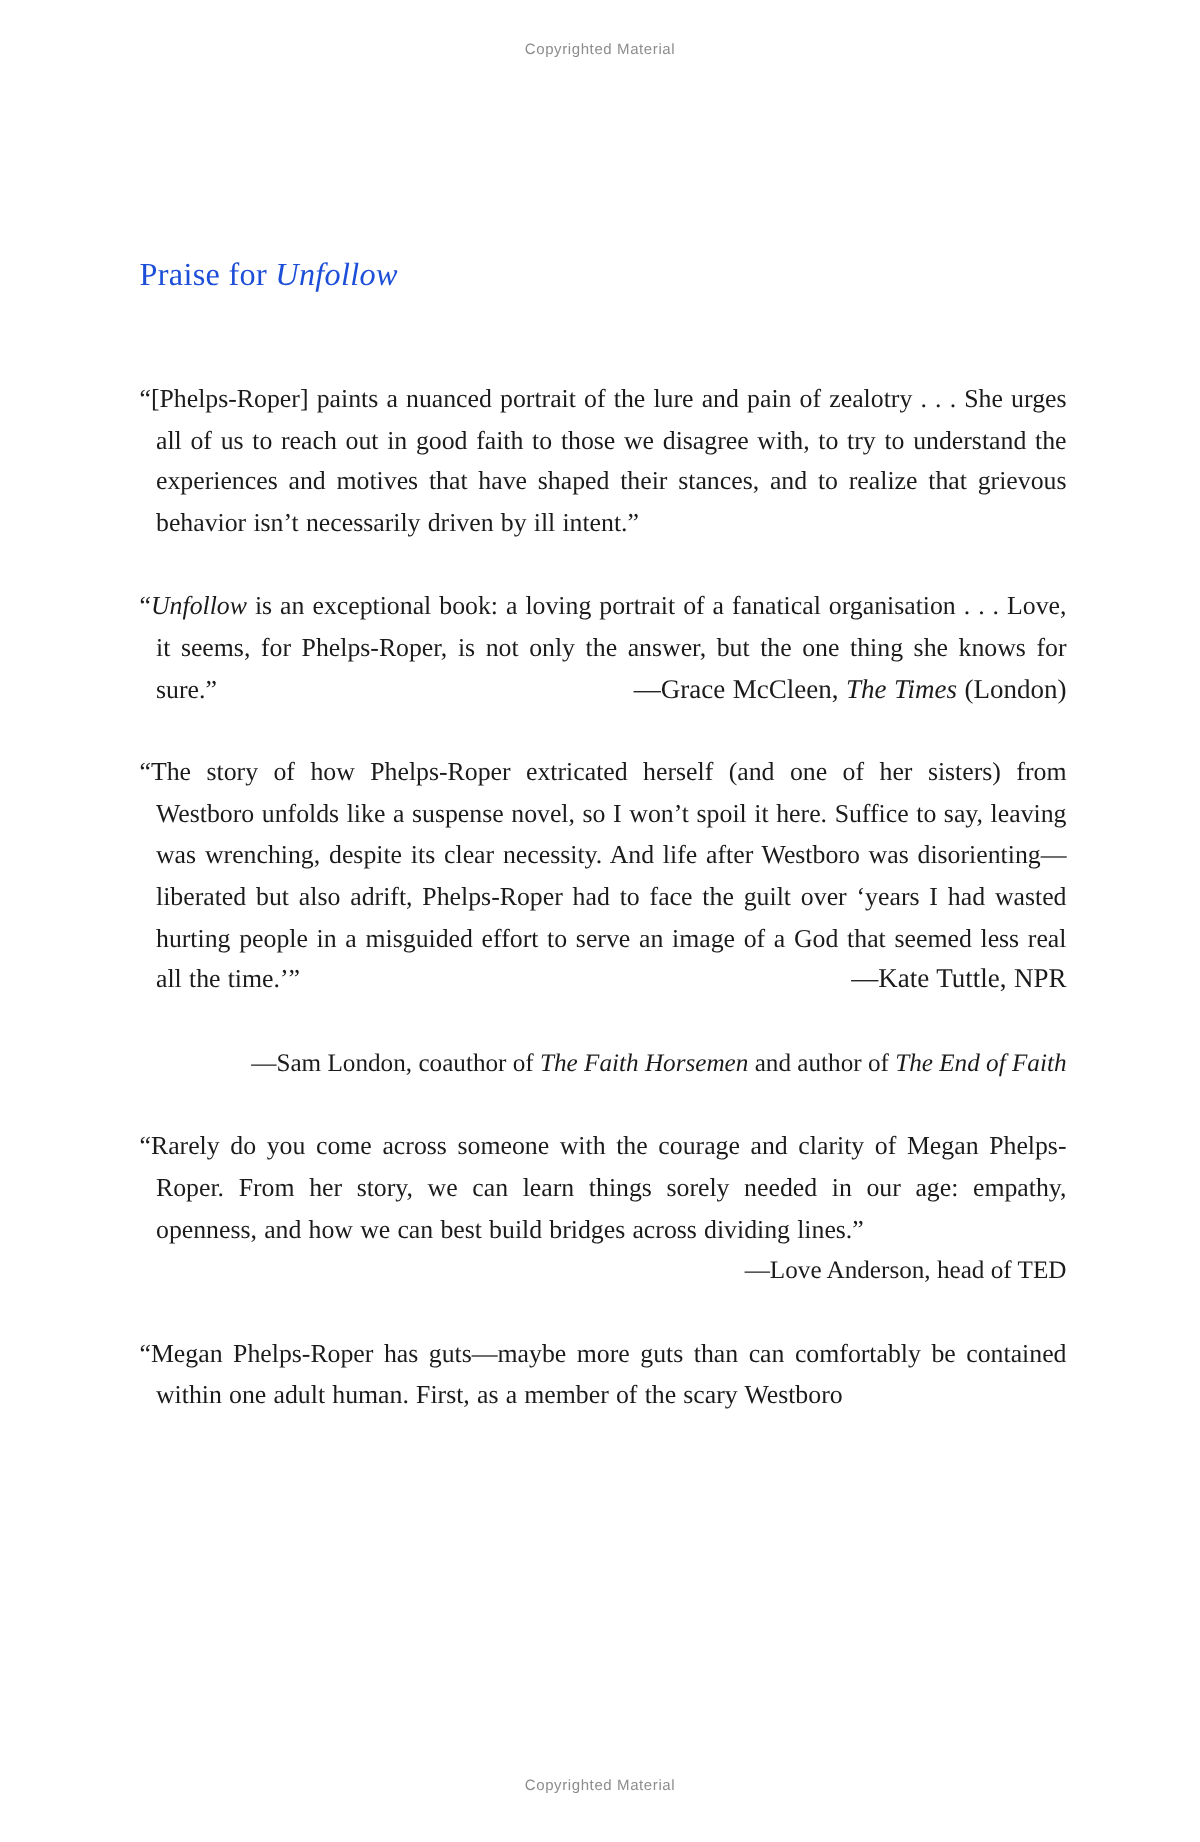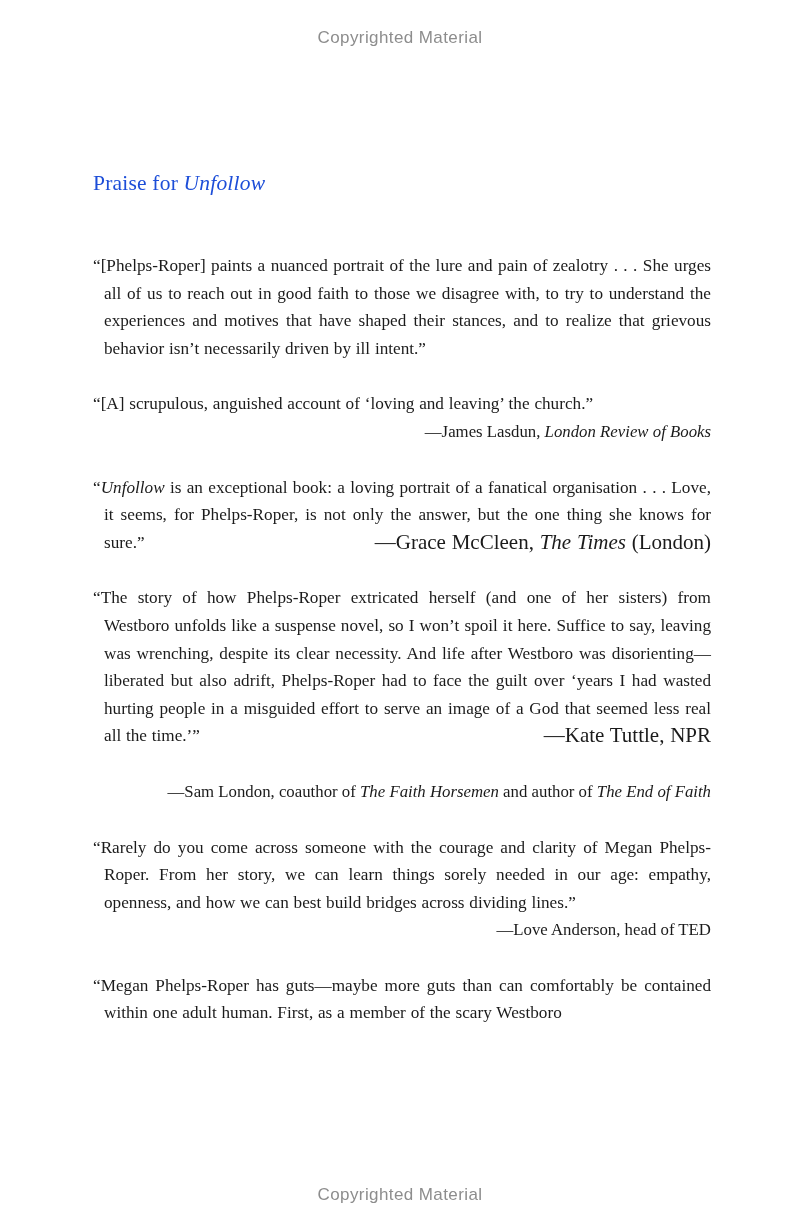--- a/index.html
+++ b/index.html
@@ -13,21 +13,21 @@
     position: relative;
     width: 800px; height: 1228px;
     background: #ffffff;
     overflow: hidden;
   }
   .copyright {
     position: absolute;
     left: 0; width: 100%;
     text-align: center;
     font-family: "Liberation Sans", sans-serif;
-    font-size: 17px;
+    font-size: 10px;
     letter-spacing: 0.4px;
     color: #8d8d8d;
   }
   .copyright.top { top: 28px; }
   .copyright.bottom { top: 1185px; }
   .content {
     position: absolute;
     left: 93px; top: 170px;
     width: 618px;
     color: #1b1b1b;
@@ -51,43 +51,39 @@
     text-indent: -11px;
     word-spacing: 0.5px;
   }
   p.attribution {
     font-size: 16.8px;
     line-height: 27.6px;
     text-align: right;
   }
   .attr-inline {
     float: right;
-    font-size: 21px;
+    font-size: 18px;
     text-indent: 0;
   }
 </style>
 </head>
 <body>
 
 <div class="page">
 
   <div class="copyright top">Copyrighted Material</div>
 
   <div class="content">
 
     <h1 class="page-title"><span>Praise for </span><span class="italic">Unfollow</span></h1>
 
     <div class="quote-block">
       <p class="quote"><span>“[Phelps-Roper] paints a nuanced portrait of the lure and pain of zealotry&nbsp;.&nbsp;.&nbsp;. She urges all of us to reach out in good faith to those we disagree with, to try to understand the experiences and motives that have shaped their stances, and to realize that grievous behavior isn’t necessarily driven by ill intent.”</span></p>
     </div>
 
-    <div class="quote-block">
-      <p class="quote"><span>“[A] scrupulous, anguished account of ‘loving and leaving’ the church.”</span></p>
-      <p class="attribution"><span>—James Lasdun, </span><span class="italic">London Review of Books</span></p>
-    </div>
 
     <div class="quote-block">
       <p class="quote"><span>“</span><span class="italic">Unfollow</span><span> is an exceptional book: a loving portrait of a fanatical organisation&nbsp;.&nbsp;.&nbsp;. Love, it seems, for Phelps-Roper, is not only the answer, but the one thing she knows for sure.”</span><span class="attr-inline"><span>—Grace McCleen, </span><span class="italic">The Times</span><span> (London)</span></span></p>
     </div>
 
     <div class="quote-block">
       <p class="quote"><span>“The story of how Phelps-Roper extricated herself (and one of her sisters) from Westboro unfolds like a suspense novel, so I won’t spoil it here. Suffice to say, leaving was wrenching, despite its clear necessity. And life after Westboro was disorienting—liberated but also adrift, Phelps-Roper had to face the guilt over ‘years I had wasted hurting people in a misguided effort to serve an image of a God that seemed less real all the time.’”</span><span class="attr-inline"><span>—Kate Tuttle, NPR</span></span></p>
     </div>
 
     <div class="quote-block">

